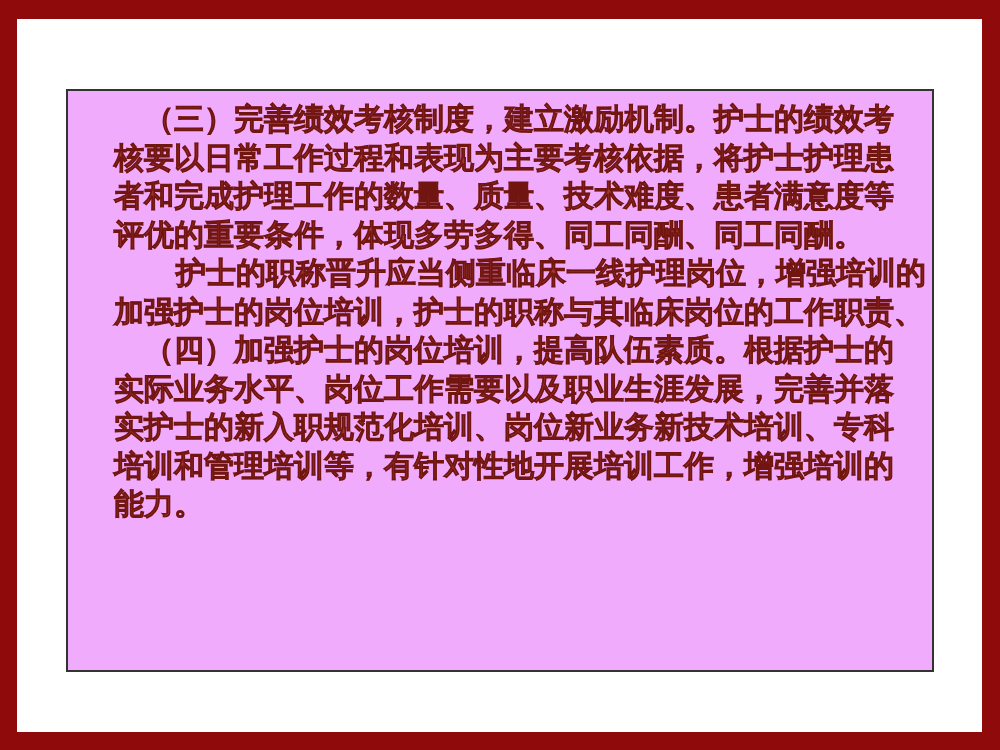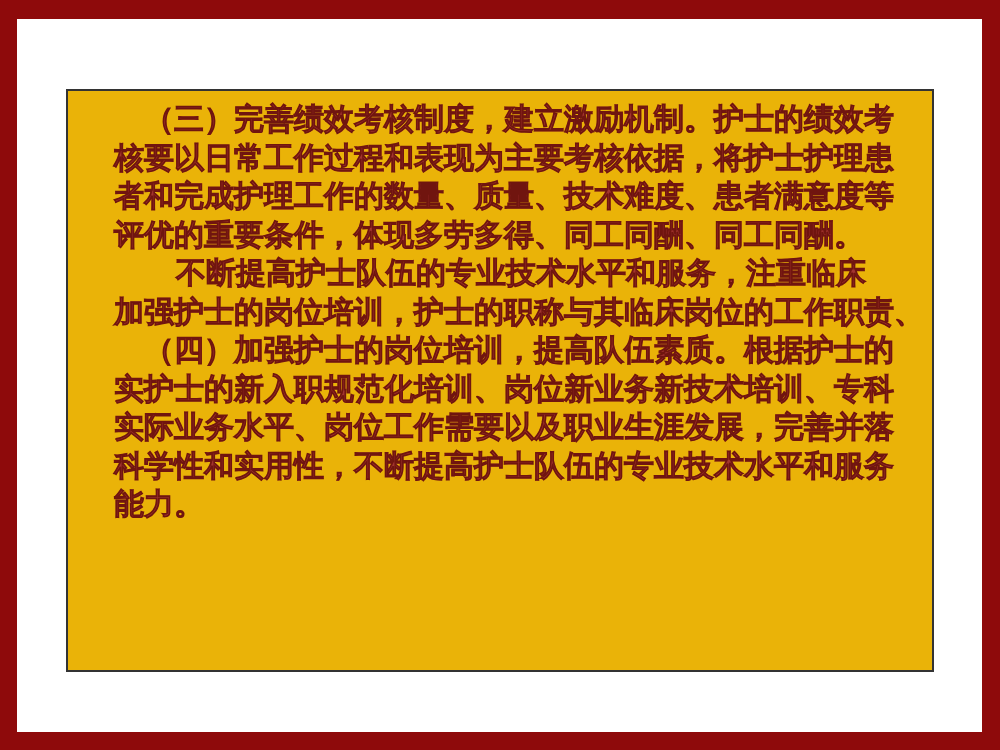--- a/index.html
+++ b/index.html
@@ -23,21 +23,21 @@
     height: 713px;
     background: #ffffff;
   }
   .textbox {
     position: absolute;
     left: 66px;
     top: 89px;
     width: 868px;
     height: 583px;
     box-sizing: border-box;
-    background: #eab308;
+    background: #f0abfc;
     border: 2px solid var(--box-border-color, #333333);
   }
   .text-content {
     padding: 9px 16px 0 46px;
     font-size: 30px;
     line-height: 38.5px;
     font-weight: bold;
     color: var(--text-color, #a23530);
     -webkit-text-stroke: 0.75px var(--text-outline-color, #70150f);
     letter-spacing: 0;
@@ -52,22 +52,22 @@
 <body>
 
 <div class="slide">
   <div class="canvas"></div>
   <div class="textbox">
     <div class="text-content">
         <div class="line indent-1">（三）完善绩效考核制度，建立激励机制。护士的绩效考</div>
         <div class="line indent-0">核要以日常工作过程和表现为主要考核依据，将护士护理患</div>
         <div class="line indent-0">者和完成护理工作的数量、质量、技术难度、患者满意度等</div>
         <div class="line indent-0">评优的重要条件，体现多劳多得、同工同酬、同工同酬。</div>
-        <div class="line indent-2">不断提高护士队伍的专业技术水平和服务，注重临床</div>
+        <div class="line indent-2">护士的职称晋升应当侧重临床一线护理岗位，增强培训的</div>
         <div class="line indent-0">加强护士的岗位培训，护士的职称与其临床岗位的工作职责、</div>
         <div class="line indent-1">（四）加强护士的岗位培训，提高队伍素质。根据护士的</div>
+        <div class="line indent-0">实际业务水平、岗位工作需要以及职业生涯发展，完善并落</div>
         <div class="line indent-0">实护士的新入职规范化培训、岗位新业务新技术培训、专科</div>
-        <div class="line indent-0">实际业务水平、岗位工作需要以及职业生涯发展，完善并落</div>
-        <div class="line indent-0">科学性和实用性，不断提高护士队伍的专业技术水平和服务</div>
+        <div class="line indent-0">培训和管理培训等，有针对性地开展培训工作，增强培训的</div>
         <div class="line indent-0">能力。</div>
       </div>
   </div>
 </div>
 
 </body></html>

